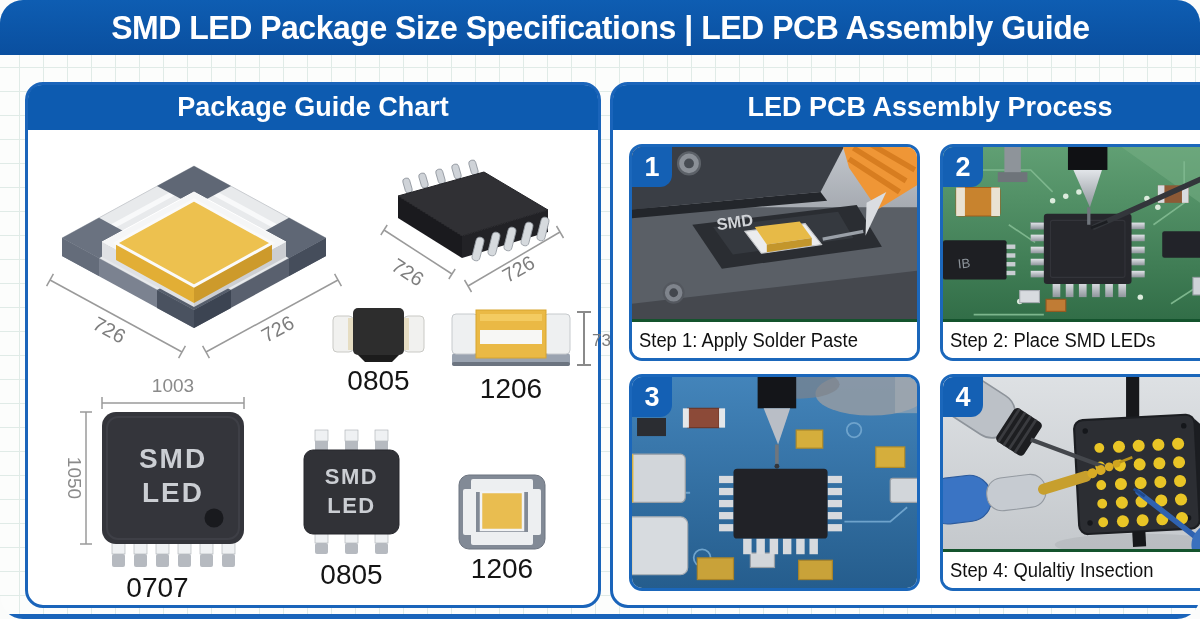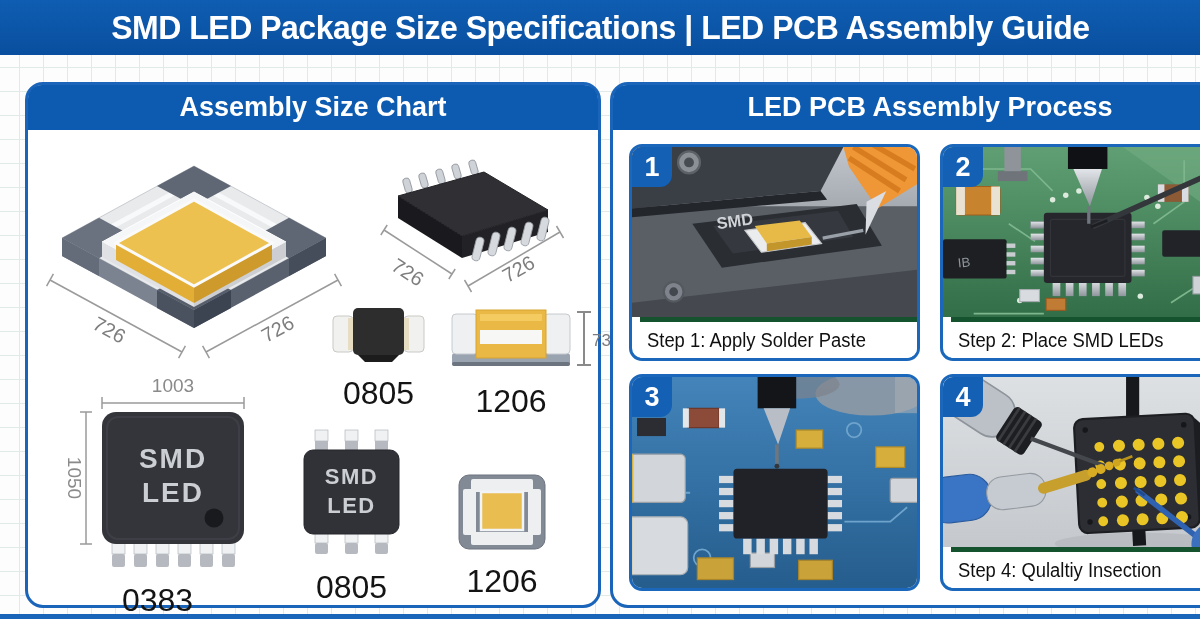--- a/index.html
+++ b/index.html
@@ -1,63 +1,63 @@
 <!DOCTYPE html>
 <html><head>
 <meta charset="utf-8">
 <style>
   html,body{margin:0;padding:0;background:#fbfcfb;}
   .page{position:relative;width:1200px;height:619px;overflow:hidden;
     font-family:"Liberation Sans",sans-serif;background-color:#fcfdfc;
     background-image:linear-gradient(#e0ebe7 1px,transparent 1px),
       linear-gradient(90deg,#e0ebe7 1px,transparent 1px);
-    background-size:24px 24px;background-position:-5px -5px;}
+    background-size:24px 24px;background-position:-5px -5px;border-radius:23px;}
   .topbar{position:absolute;left:0;top:0;width:100%;height:55px;
     background:linear-gradient(180deg,#0e5db2,#0a4f9f);
     display:flex;align-items:center;justify-content:center;z-index:3;}
   .topbar h1{margin:0;color:#fff;font-size:33px;font-weight:bold;letter-spacing:-.5px;
     white-space:nowrap;transform:scaleX(.97);}
   .bottombar{position:absolute;left:0;bottom:0;width:100%;height:5px;background:#1a64ba;}
   .panel{position:absolute;top:82px;height:526px;background:#fff;border:3px solid #1a64ba;
     border-radius:18px;box-sizing:border-box;}
   .panel-left{left:25px;width:576px;}
   .panel-right{left:610px;width:640px;}
   .panel-header{height:45px;background:#0d5bb0;border-radius:14px 14px 0 0;
     display:flex;align-items:center;justify-content:center;}
   .panel-header h2{margin:0;color:#fff;font-size:27px;font-weight:bold;}
   .panel-body{position:relative;height:calc(100% - 45px);}
   .fig{position:absolute;display:flex;flex-direction:column;align-items:center;}
-  .pkg-label{font-size:32px;color:#141414;margin-top:12px;line-height:1.1;}
+  .pkg-label{font-size:28px;color:#141414;margin-top:2px;line-height:1.1;}
   .lbl-chip1206{align-self:flex-start;width:126px;text-align:center;}
   .steps-grid{display:grid;grid-template-columns:1fr 1fr;column-gap:20px;row-gap:13px;
     padding:14px 16px;height:calc(100% - 45px);box-sizing:border-box;}
   .step-card{position:relative;border:3px solid #1b67bb;border-radius:13px;overflow:hidden;
     display:flex;flex-direction:column;background:#fff;}
   .step-photo{flex:1;position:relative;overflow:hidden;}
   .step-photo svg{display:block;width:100%;height:100%;}
   .step-badge{position:absolute;top:0;left:0;width:40px;height:40px;background:#1460b4;
     color:#fff;font-weight:bold;font-size:27px;display:flex;align-items:center;
     justify-content:center;border-bottom-right-radius:12px;z-index:2;}
-  .step-caption{height:36px;min-height:36px;background:#fff;border-top:5px solid #14532d;
+  .step-caption{height:36px;min-height:36px;background:#fff;border-top:3px solid #14532d;
     display:flex;align-items:center;padding:0 7px;font-size:20px;color:#101010;
-    white-space:nowrap;margin-left:8px;}
+    white-space:nowrap;}
   .step-caption span{transform:scaleX(.92);transform-origin:left center;display:inline-block;}
 </style>
 </head>
 <body>
 
 <div class="page">
 
   <div class="topbar">
     <h1>SMD LED Package Size Specifications | LED PCB Assembly Guide</h1>
   </div>
 
   <div class="panel panel-left">
     <div class="panel-header">
-      <h2>Assembly Size Chart</h2>
+      <h2>Package Guide Chart</h2>
     </div>
     <div class="panel-body">
 
       <div class="fig" style="left:6px;top:14px;">
         <svg width="310" height="235" viewBox="0 0 310 235">
           <polygon points="160,22 292,94 160,166 28,94" fill="#e8eaec" stroke="#c9ccd0"></polygon>
           <polygon points="28,94 160,166 160,184 28,112" fill="#7b8290"></polygon>
           <polygon points="160,166 292,94 292,112 160,184" fill="#59606e"></polygon>
           <polygon points="160,38 263,94 160,150 57,94" fill="none" stroke="#f8f9fa" stroke-width="5"></polygon>
           <polygon points="160,22 197,42 160,62 123,42" fill="#5f6775"></polygon>
@@ -175,21 +175,21 @@
               <rect x="150" y="178" width="13" height="13" rx="2" fill="#b6bac0"></rect>
             <rect x="172" y="166" width="13" height="12" fill="#eff1f3" stroke="#a8adb3" stroke-width=".6"></rect>
               <rect x="172" y="178" width="13" height="13" rx="2" fill="#b6bac0"></rect>
           </g>
           <rect x="52" y="36" width="142" height="132" rx="14" fill="#34353b"></rect>
           <rect x="57" y="41" width="132" height="122" rx="11" fill="none" stroke="#3e3f46" stroke-width="2"></rect>
           <text x="123" y="92" font-size="28" font-weight="600" letter-spacing="2" fill="#cbced3" text-anchor="middle">SMD</text>
           <text x="123" y="126" font-size="28" font-weight="600" letter-spacing="2" fill="#cbced3" text-anchor="middle">LED</text>
           <circle cx="164" cy="142" r="9.5" fill="#191a1e"></circle>
         </svg>
-        <div class="pkg-label">0383</div>
+        <div class="pkg-label">0707</div>
       </div>
 
       <div class="fig" style="left:266px;top:296px;">
         <svg width="115" height="132" viewBox="0 0 115 132">
           <g>
             <rect x="21" y="4" width="13" height="11" fill="#eff1f3" stroke="#a8adb3" stroke-width=".6"></rect>
               <rect x="21" y="15" width="13" height="11" fill="#b6bac0"></rect>
             <rect x="51" y="4" width="13" height="11" fill="#eff1f3" stroke="#a8adb3" stroke-width=".6"></rect>
               <rect x="51" y="15" width="13" height="11" fill="#b6bac0"></rect>
             <rect x="81" y="4" width="13" height="11" fill="#eff1f3" stroke="#a8adb3" stroke-width=".6"></rect>

